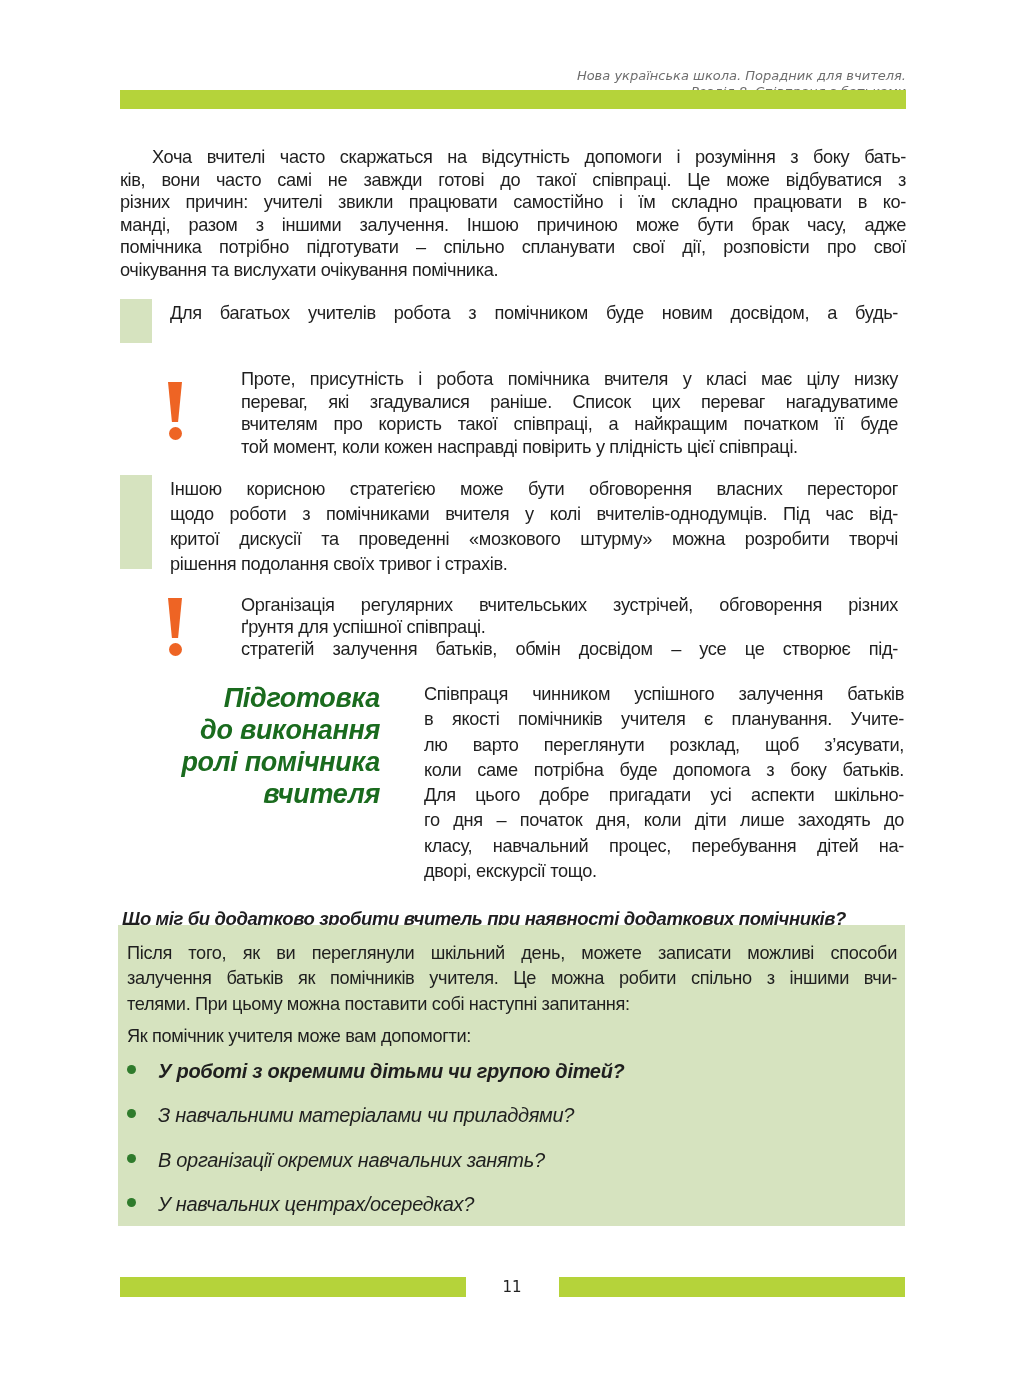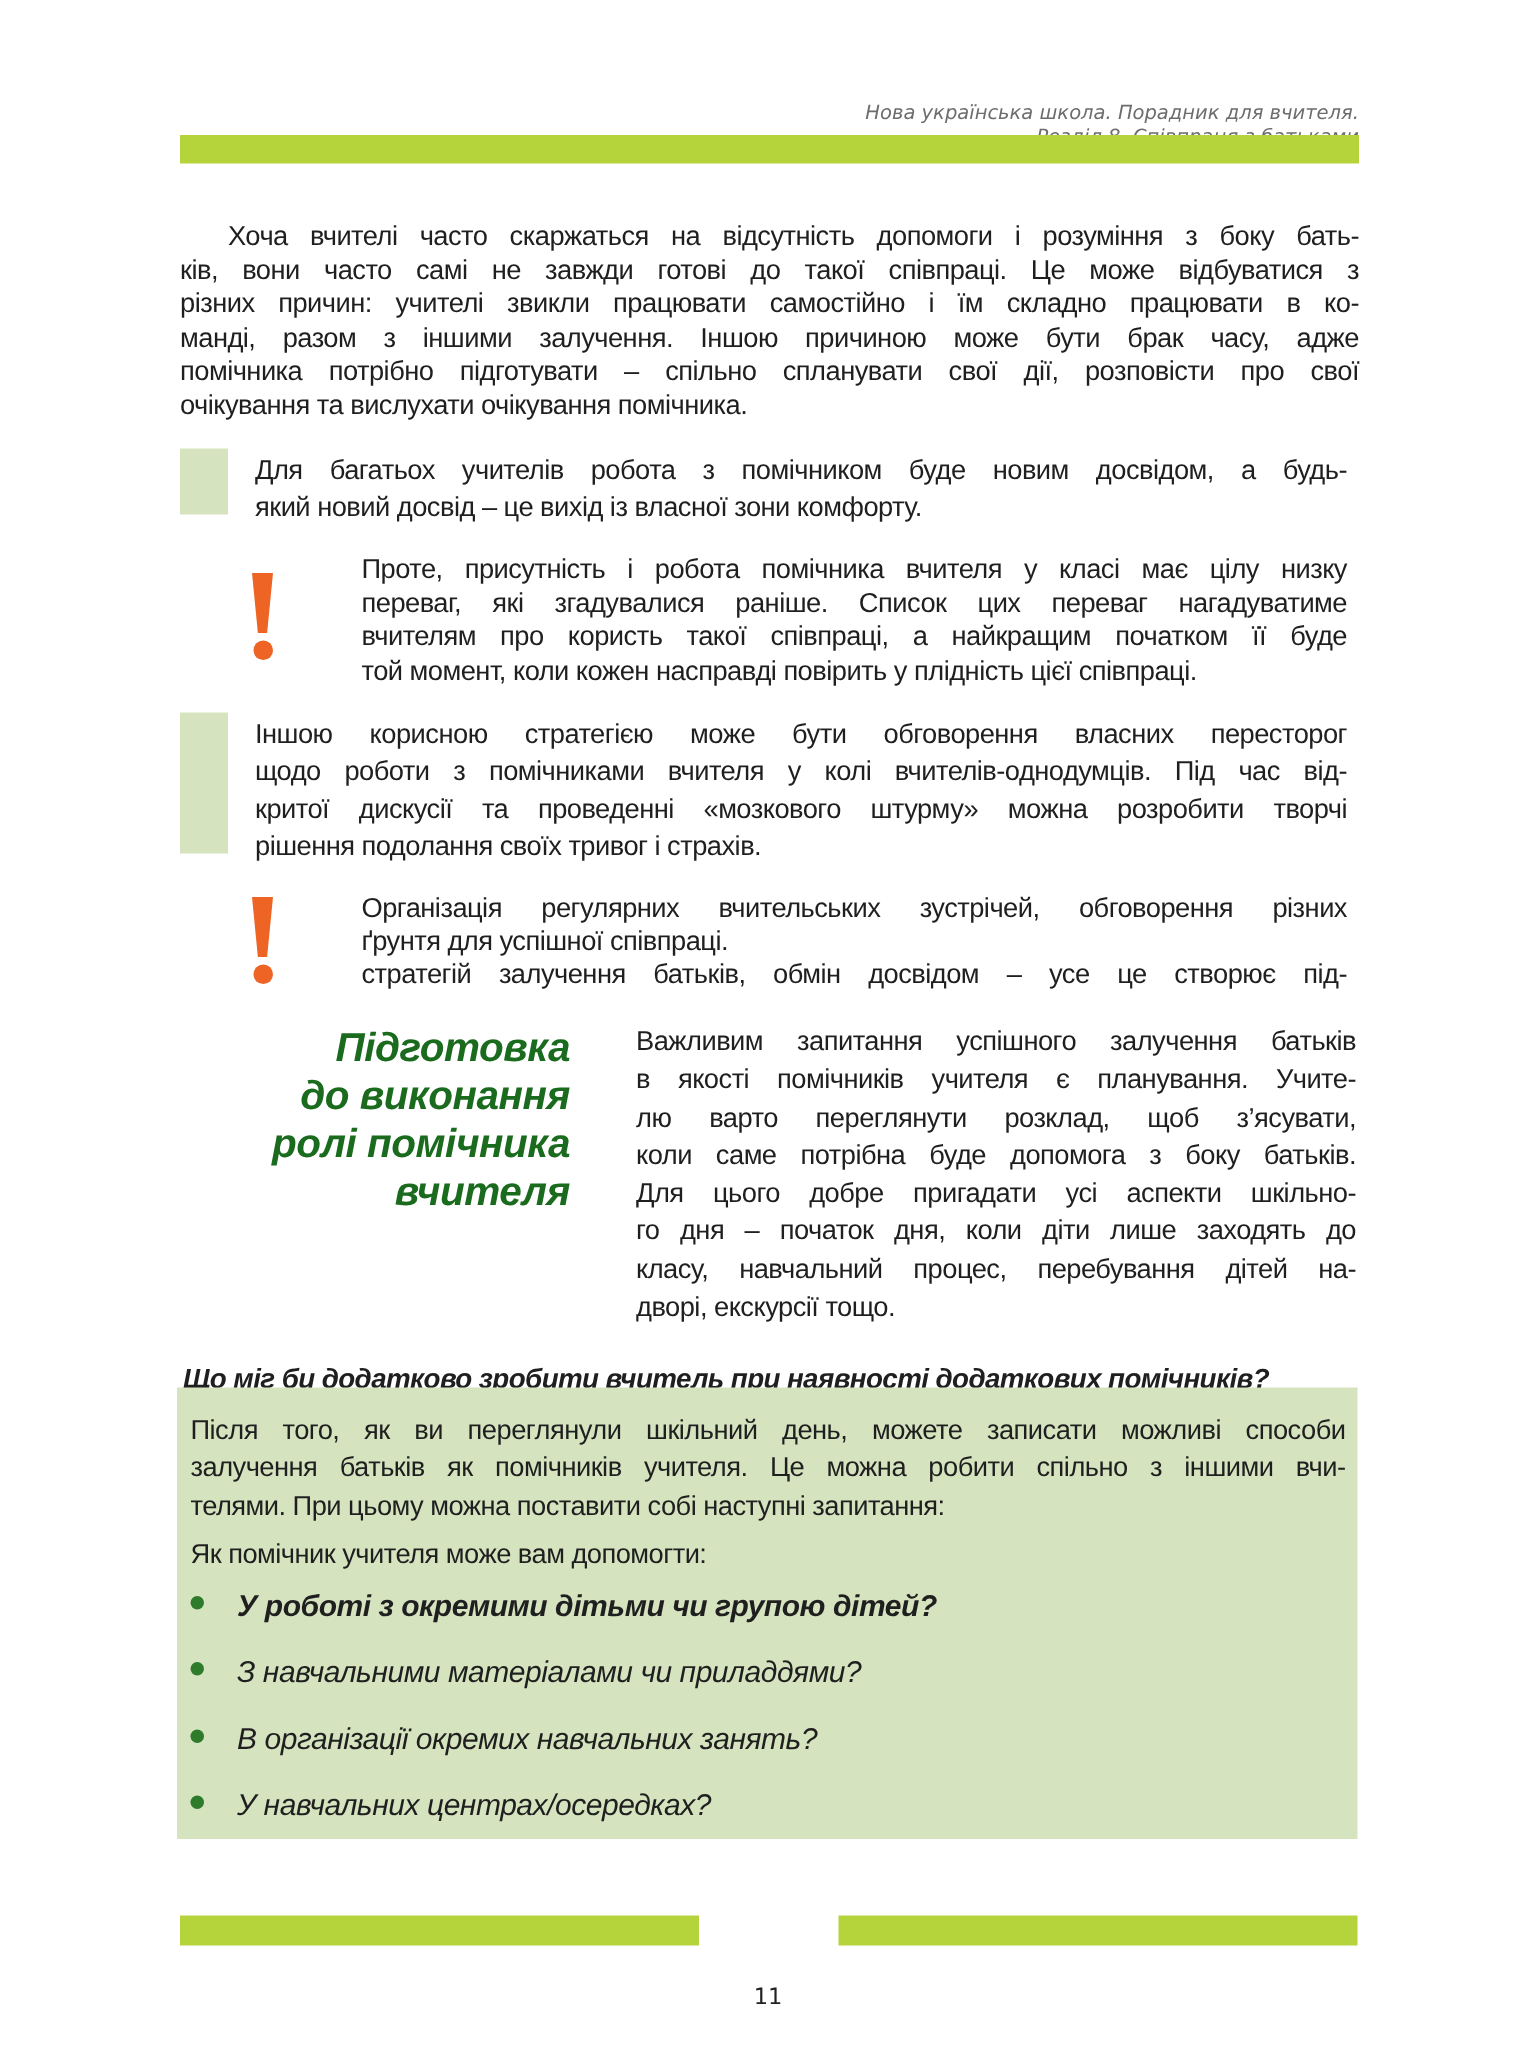--- a/index.html
+++ b/index.html
@@ -19,21 +19,21 @@
   .excl .dot { position: absolute; left: 3px; top: 45px; width: 13px; height: 13px; border-radius: 50%; background: #ee6424; }
   .heading { position: absolute; left: 140px; top: 682px; width: 240px; text-align: right;
              font-family: "Liberation Sans", sans-serif; font-weight: bold; font-style: italic;
              font-size: 27px; line-height: 32px; color: #1a6b1e; letter-spacing: -0.3px; }
   .question { position: absolute; left: 122px; top: 892px; font-size: 18.5px; font-weight: bold; font-style: italic;
               letter-spacing: -0.4px; color: #1f1f1f; white-space: nowrap; margin-top: 16px; }
   .box { position: absolute; left: 118px; top: 925px; width: 787px; height: 301px; background: #d6e3bf; }
   .bullet-row { position: absolute; left: 127px; font-size: 20px; font-style: italic; letter-spacing: -0.3px; white-space: nowrap; }
   .bullet-row .dot { display: inline-block; width: 9px; height: 9px; border-radius: 50%; background: #2f7b2c; margin-right: 22px; vertical-align: middle; position: relative; top: -3px; }
   .footer-bar { position: absolute; top: 1277px; height: 20px; background: #b5d33a; }
-  .page-num { position: absolute; left: 492px; top: 1278px; width: 40px; text-align: center; font-family: "DejaVu Sans", sans-serif; font-size: 15px; color: #222; margin-top: 44px; }
+  .page-num { position: absolute; left: 492px; top: 1278px; width: 40px; text-align: center; font-family: "DejaVu Sans", sans-serif; font-size: 15px; color: #222; }
 </style>
 </head>
 <body>
 
 <div class="header-text">
   <div>Нова українська школа. Порадник для вчителя.</div>
   <div>Розділ 8. Співпраця з батьками</div>
 </div>
 <div class="header-bar"></div>
 
@@ -42,21 +42,20 @@
   <span class="l">ків, вони часто самі не завжди готові до такої співпраці. Це може відбуватися з</span>
   <span class="l">різних причин: учителі звикли працювати самостійно і їм складно працювати в ко-</span>
   <span class="l">манді, разом з іншими залучення. Іншою причиною може бути брак часу, адже</span>
   <span class="l">помічника потрібно підготувати – спільно спланувати свої дії, розповісти про свої</span>
   <span class="l last">очікування та вислухати очікування помічника.</span>
 </div>
 
 <div class="greenblock" style="left:120px; top:299px; width:32px; height:44px;"></div>
 <div class="p" style="left:170px; top:301px; width:728px; line-height:25px;">
   <span class="l">Для багатьох учителів робота з помічником буде новим досвідом, а будь-</span>
-  <span class="l last">який новий досвід – це вихід із власної зони комфорту.</span>
 </div>
 
 <div class="excl" style="left:166px; top:382px; height:60px;">
   <div class="bar"></div>
     <div class="dot"></div>
 </div>
 <div class="p" style="left:241px; top:368px; width:657px; line-height:22.7px;">
   <span class="l">Проте, присутність і робота помічника вчителя у класі має цілу низку</span>
   <span class="l">переваг, які згадувалися раніше. Список цих переваг нагадуватиме</span>
   <span class="l">вчителям про користь такої співпраці, а найкращим початком її буде</span>
@@ -82,21 +81,21 @@
 </div>
 
 <div class="heading">
   <div>Підготовка</div>
   <div>до виконання</div>
   <div>ролі помічника</div>
   <div>вчителя</div>
 </div>
 
 <div class="p" style="left:424px; top:682px; width:480px; line-height:25.3px;">
-  <span class="l">Важливим запитання успішного залучення батьків</span>
+  <span class="l">Співпраця чинником успішного залучення батьків</span>
   <span class="l">в якості помічників учителя є планування. Учите-</span>
   <span class="l">лю варто переглянути розклад, щоб з’ясувати,</span>
   <span class="l">коли саме потрібна буде допомога з боку батьків.</span>
   <span class="l">Для цього добре пригадати усі аспекти шкільно-</span>
   <span class="l">го дня – початок дня, коли діти лише заходять до</span>
   <span class="l">класу, навчальний процес, перебування дітей на-</span>
   <span class="l last">дворі, екскурсії тощо.</span>
 </div>
 
 <div class="question">Що міг би додатково зробити вчитель при наявності додаткових помічників?</div>

